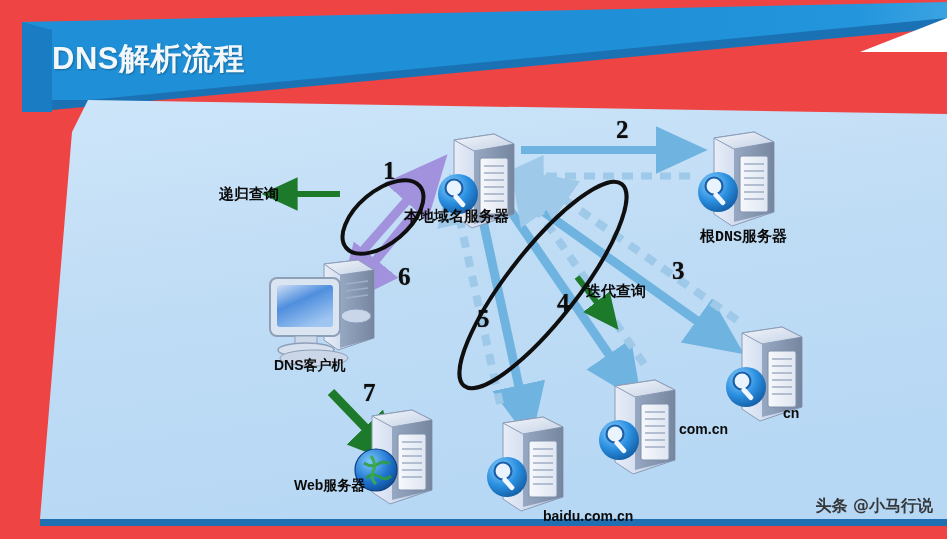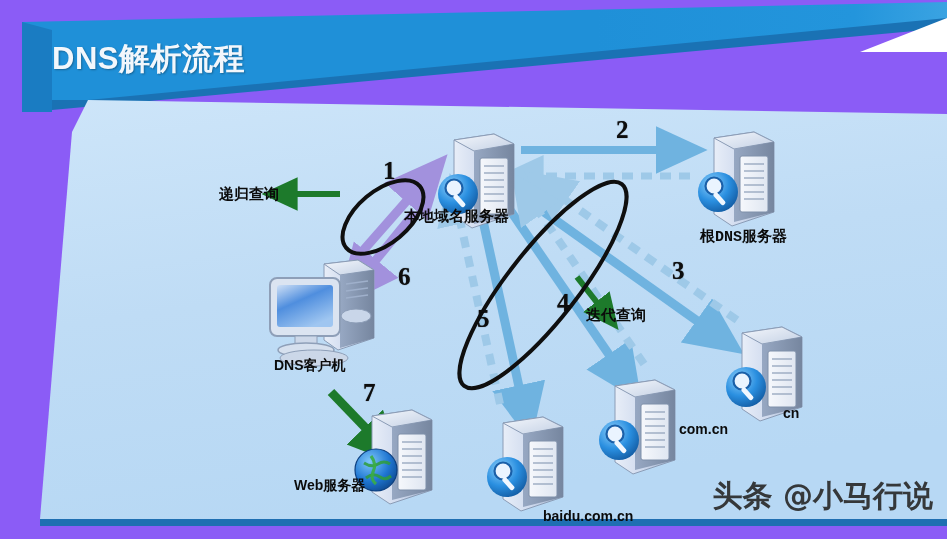--- a/index.html
+++ b/index.html
@@ -1,17 +1,17 @@
 <!DOCTYPE html>
 <html><head>
 <meta charset="utf-8">
 <style>
   html,body{margin:0;padding:0;background:#fff;}
   body{width:947px;height:539px;overflow:hidden;font-family:"Liberation Sans","DejaVu Sans",sans-serif;}
-  #stage{position:relative;width:947px;height:539px;background:#8b5cf6;overflow:hidden;}
+  #stage{position:relative;width:947px;height:539px;background:#ef4444;overflow:hidden;}
 
   
   .banner-wrap{position:absolute;left:0;top:0;width:947px;height:132px;}
   .banner-title{
     position:absolute;left:52px;top:38px;
     font-size:31px;font-weight:bold;color:#f2f7fc;
     letter-spacing:.5px;
     text-shadow:1px 1px 2px rgba(0,0,0,.30);
     white-space:nowrap;
   }
@@ -34,21 +34,21 @@
     text-shadow:0 0 1px rgba(0,0,0,.7);
   }
 
   .qlabel{
     position:absolute;color:#0b0b0b;font-weight:bold;font-size:15px;
     font-family:"Liberation Serif","DejaVu Serif",serif;white-space:nowrap;
   }
 
   .watermark{
     position:absolute;right:14px;bottom:22px;
-    font-size:30px;font-weight:bold;color:#2b2b2b;
+    font-size:16px;font-weight:bold;color:#2b2b2b;
     font-family:"DejaVu Sans",sans-serif;
     white-space:nowrap;opacity:.92;
   }
 </style>
 </head>
 <body>
 
 <div id="stage">
 
   <div class="banner-wrap">
@@ -325,21 +325,21 @@
     <div class="nlabel sans" style="left:783px;top:313px;font-size:14px;">cn</div>
 
     <div class="nlabel sans" style="left:679px;top:329px;font-size:14px;">com.cn</div>
 
     <div class="nlabel sans" style="left:543px;top:416px;font-size:14px;">baidu.com.cn</div>
 
     <div class="nlabel sans" style="left:294px;top:385px;font-size:14px;">Web服务器</div>
 
 
     <div class="qlabel" style="left:219px;top:93px;">递归查询</div>
-    <div class="qlabel" style="left:586px;top:190px;margin-top:24px;">迭代查询</div>
+    <div class="qlabel" style="left:586px;top:190px;">迭代查询</div>
 
     <div class="stepnum" style="left:383px;top:66px;">1</div>
     <div class="stepnum" style="left:616px;top:25px;">2</div>
     <div class="stepnum" style="left:672px;top:166px;">3</div>
     <div class="stepnum" style="left:557px;top:198px;">4</div>
     <div class="stepnum" style="left:477px;top:214px;">5</div>
     <div class="stepnum" style="left:398px;top:172px;">6</div>
     <div class="stepnum" style="left:363px;top:288px;">7</div>
 
     <div class="watermark">头条 @小马行说</div>

